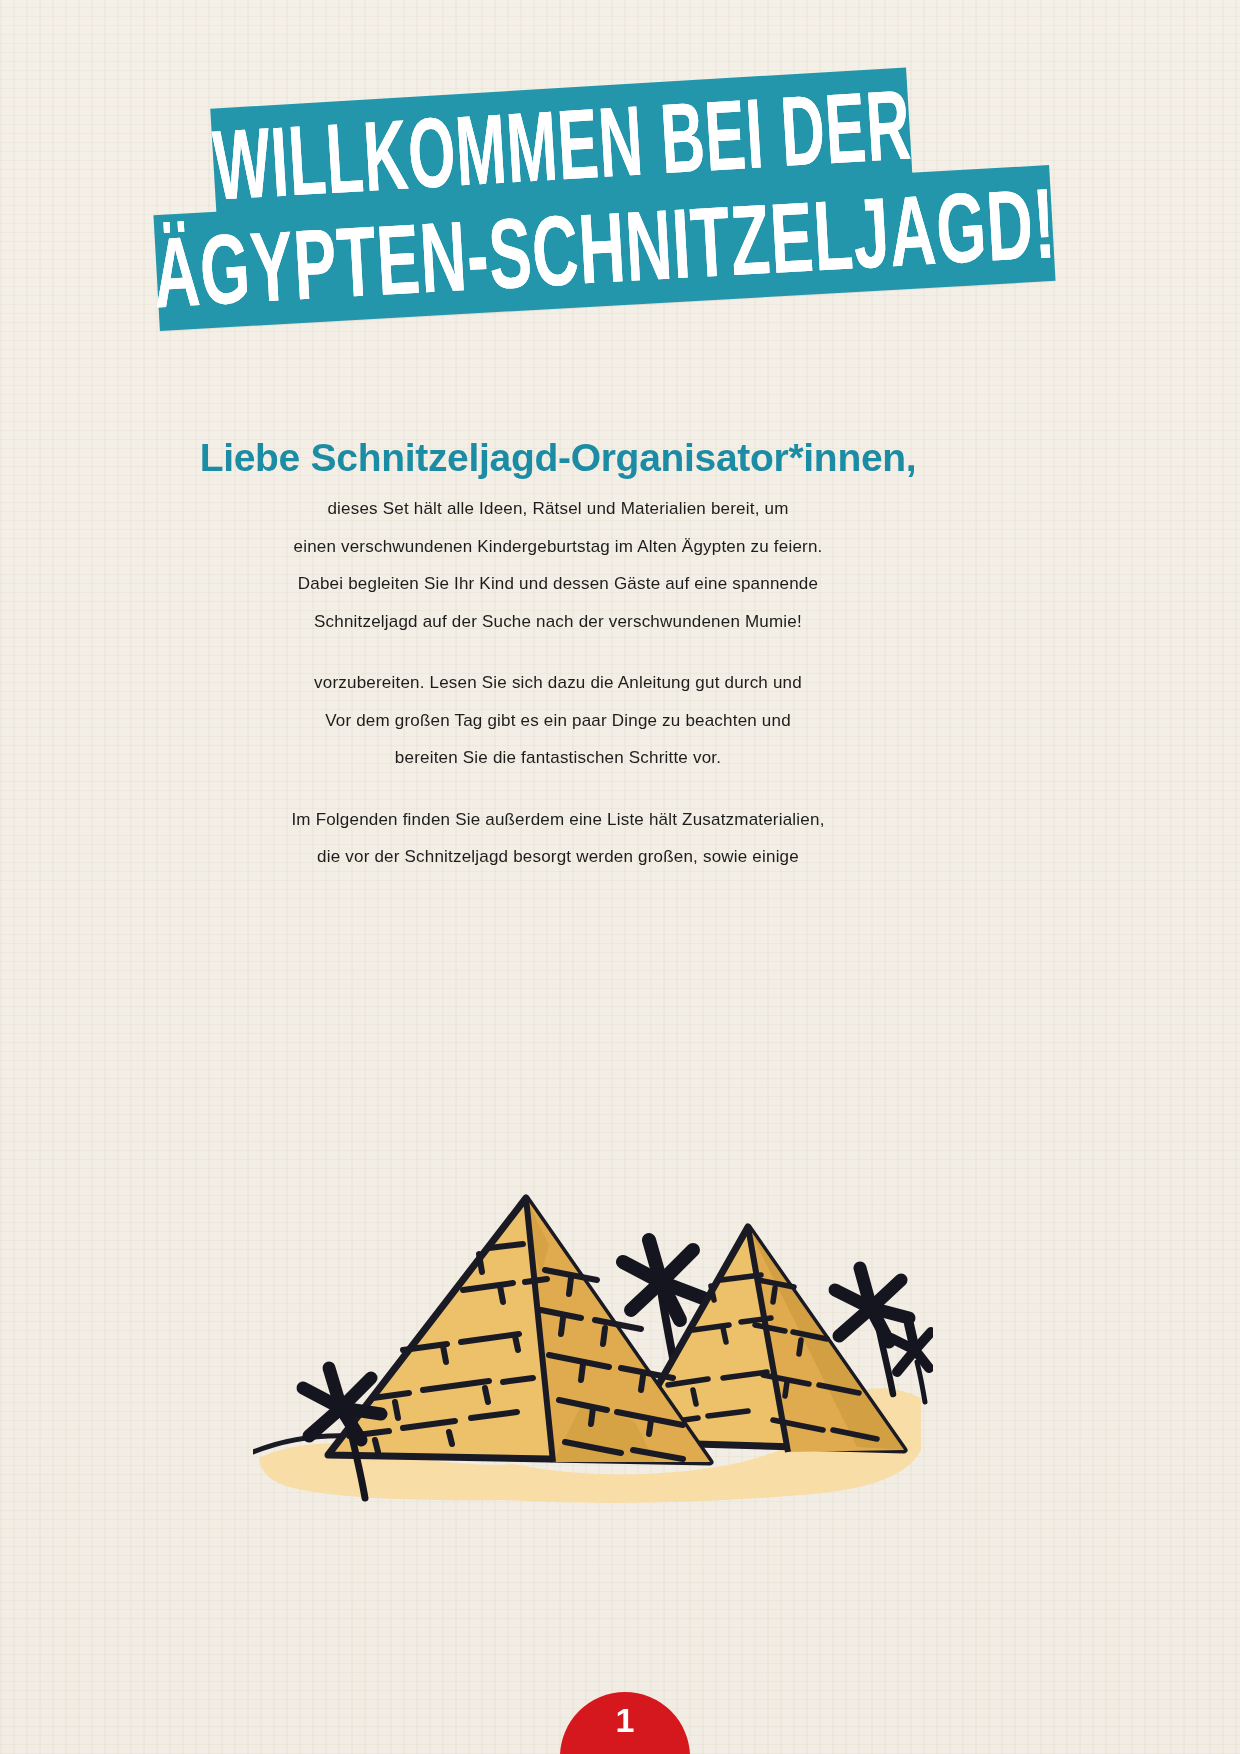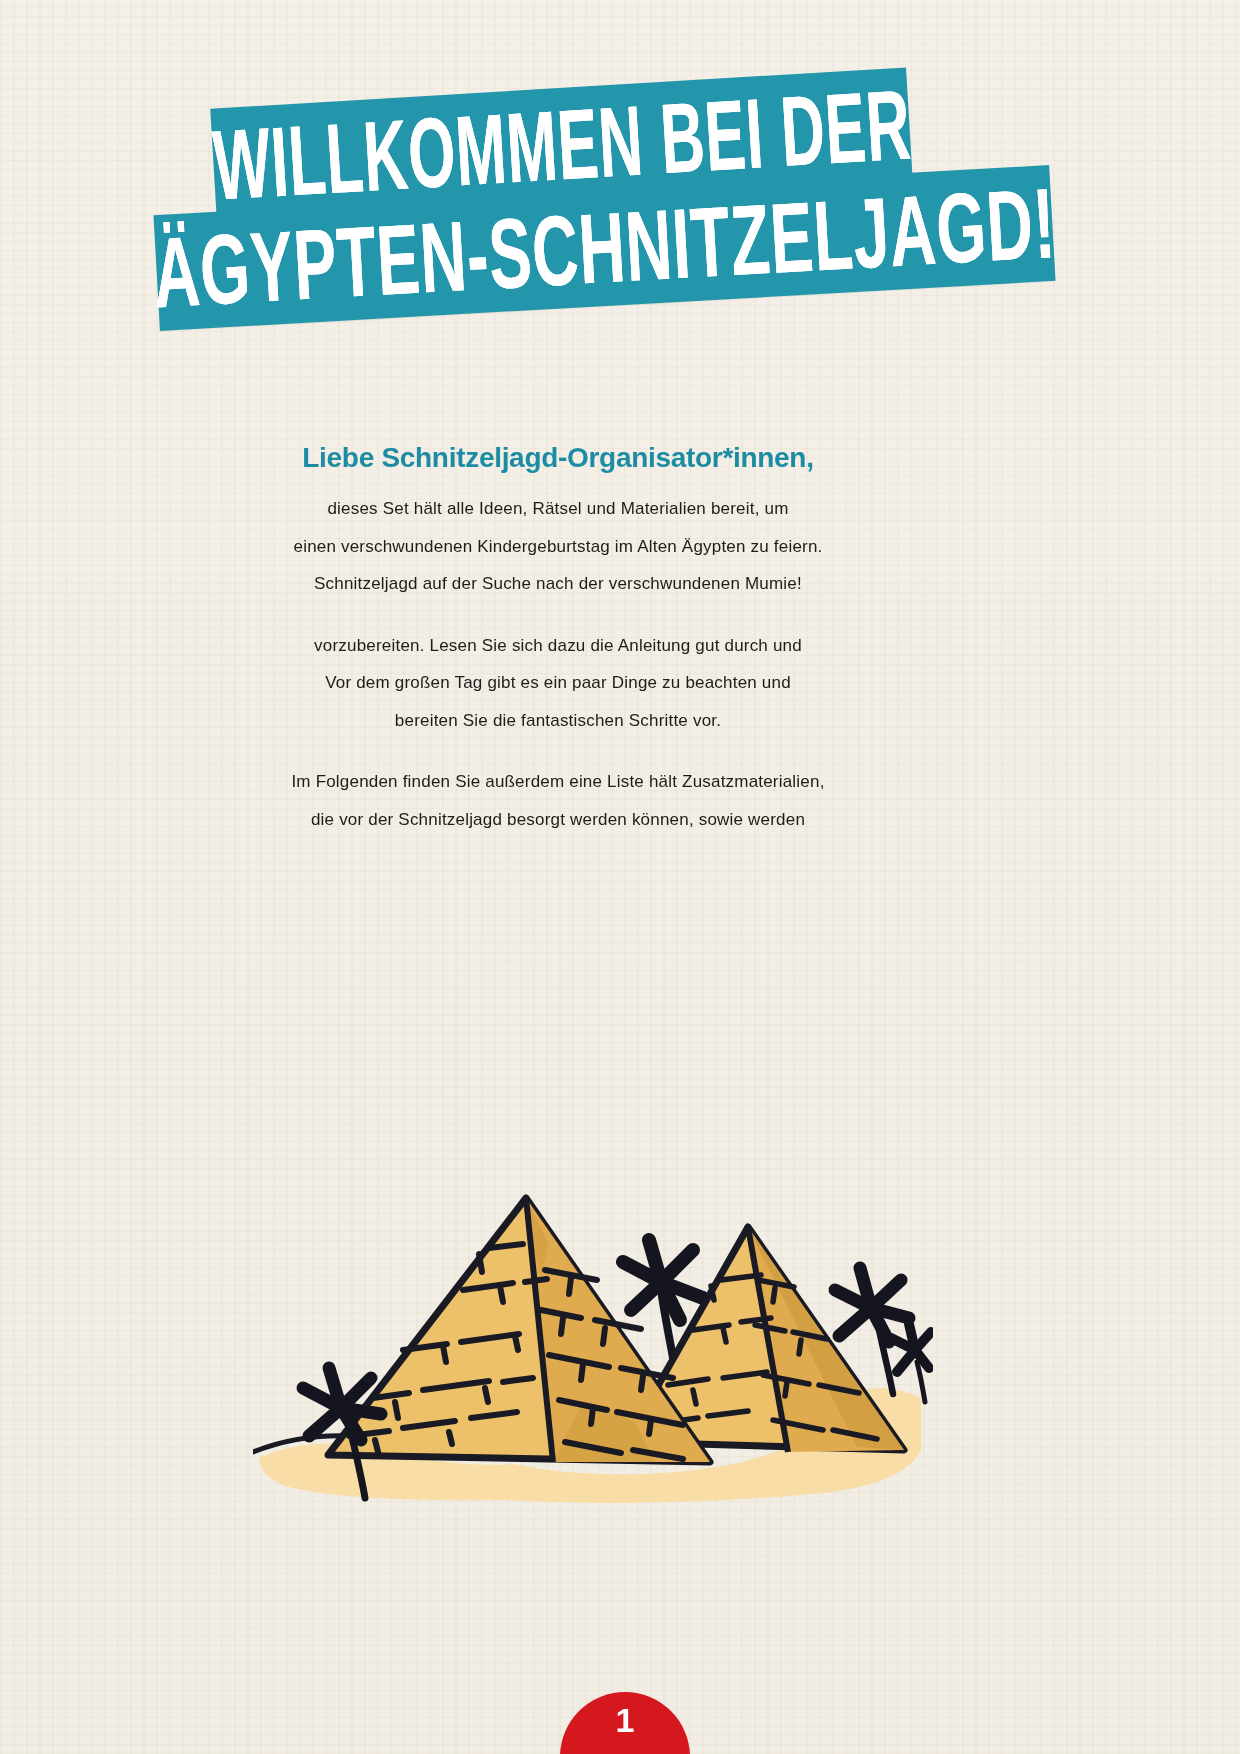--- a/index.html
+++ b/index.html
@@ -34,21 +34,21 @@
     text-shadow:0 0 0 #fff;
   }
   .banner-1 .banner-text{font-size:84px;transform:scale(0.72,1.18);}
   .banner-2 .banner-text{font-size:84px;transform:scale(0.76,1.18);}
   
   .content{
     position:absolute;left:196px;top:440px;width:724px;
     text-align:center;
   }
   .heading{
-    font-size:28px;
+    font-size:39px;
     font-weight:bold;
     color:#1b8ca4;
     letter-spacing:-0.3px;
     line-height:36px;
     margin:0 0 14px 0;
     white-space:nowrap;
   }
   .para{margin:0 0 24px 0;}
   .line{
     font-size:17px;
@@ -84,32 +84,33 @@
   <div class="banner banner-2">
     <span class="banner-text">ÄGYPTEN-SCHNITZELJAGD!</span>
   </div>
 
   <div class="content">
     <h1 class="heading">Liebe Schnitzeljagd-Organisator*innen,</h1>
 
     <div class="para">
       <div class="line">dieses Set hält alle Ideen, Rätsel und Materialien bereit, um</div>
       <div class="line">einen verschwundenen Kindergeburtstag im Alten Ägypten zu feiern.</div>
+      <div class="line">Dabei begleiten Sie Ihr Kind und dessen Gäste auf eine spannende</div>
       <div class="line">Schnitzeljagd auf der Suche nach der verschwundenen Mumie!</div>
     </div>
 
     <div class="para">
       <div class="line">vorzubereiten. Lesen Sie sich dazu die Anleitung gut durch und</div>
       <div class="line">Vor dem großen Tag gibt es ein paar Dinge zu beachten und</div>
       <div class="line">bereiten Sie die fantastischen Schritte vor.</div>
     </div>
 
     <div class="para">
       <div class="line">Im Folgenden finden Sie außerdem eine Liste hält Zusatzmaterialien,</div>
-      <div class="line">die vor der Schnitzeljagd besorgt werden können, sowie werden</div>
+      <div class="line">die vor der Schnitzeljagd besorgt werden großen, sowie einige</div>
     </div>
   </div>
 
   <svg class="illustration" viewBox="0 0 680 360" aria-hidden="true">
 
     <path d="M6,308 Q60,284 130,300 Q200,318 260,314 Q360,334 470,316 Q560,300 610,240 Q640,234 668,248 L668,300 Q650,336 560,344 Q400,358 250,350 Q100,352 40,338 Q8,330 6,308 Z" fill="#f8dda6"></path>
 
     <path d="M0,302 C45,284 95,280 155,294" stroke="#1a1a24" stroke-width="5" fill="none" stroke-linecap="round"></path>
 
     <g stroke="#15151f" stroke-linecap="round" fill="#15151f">

